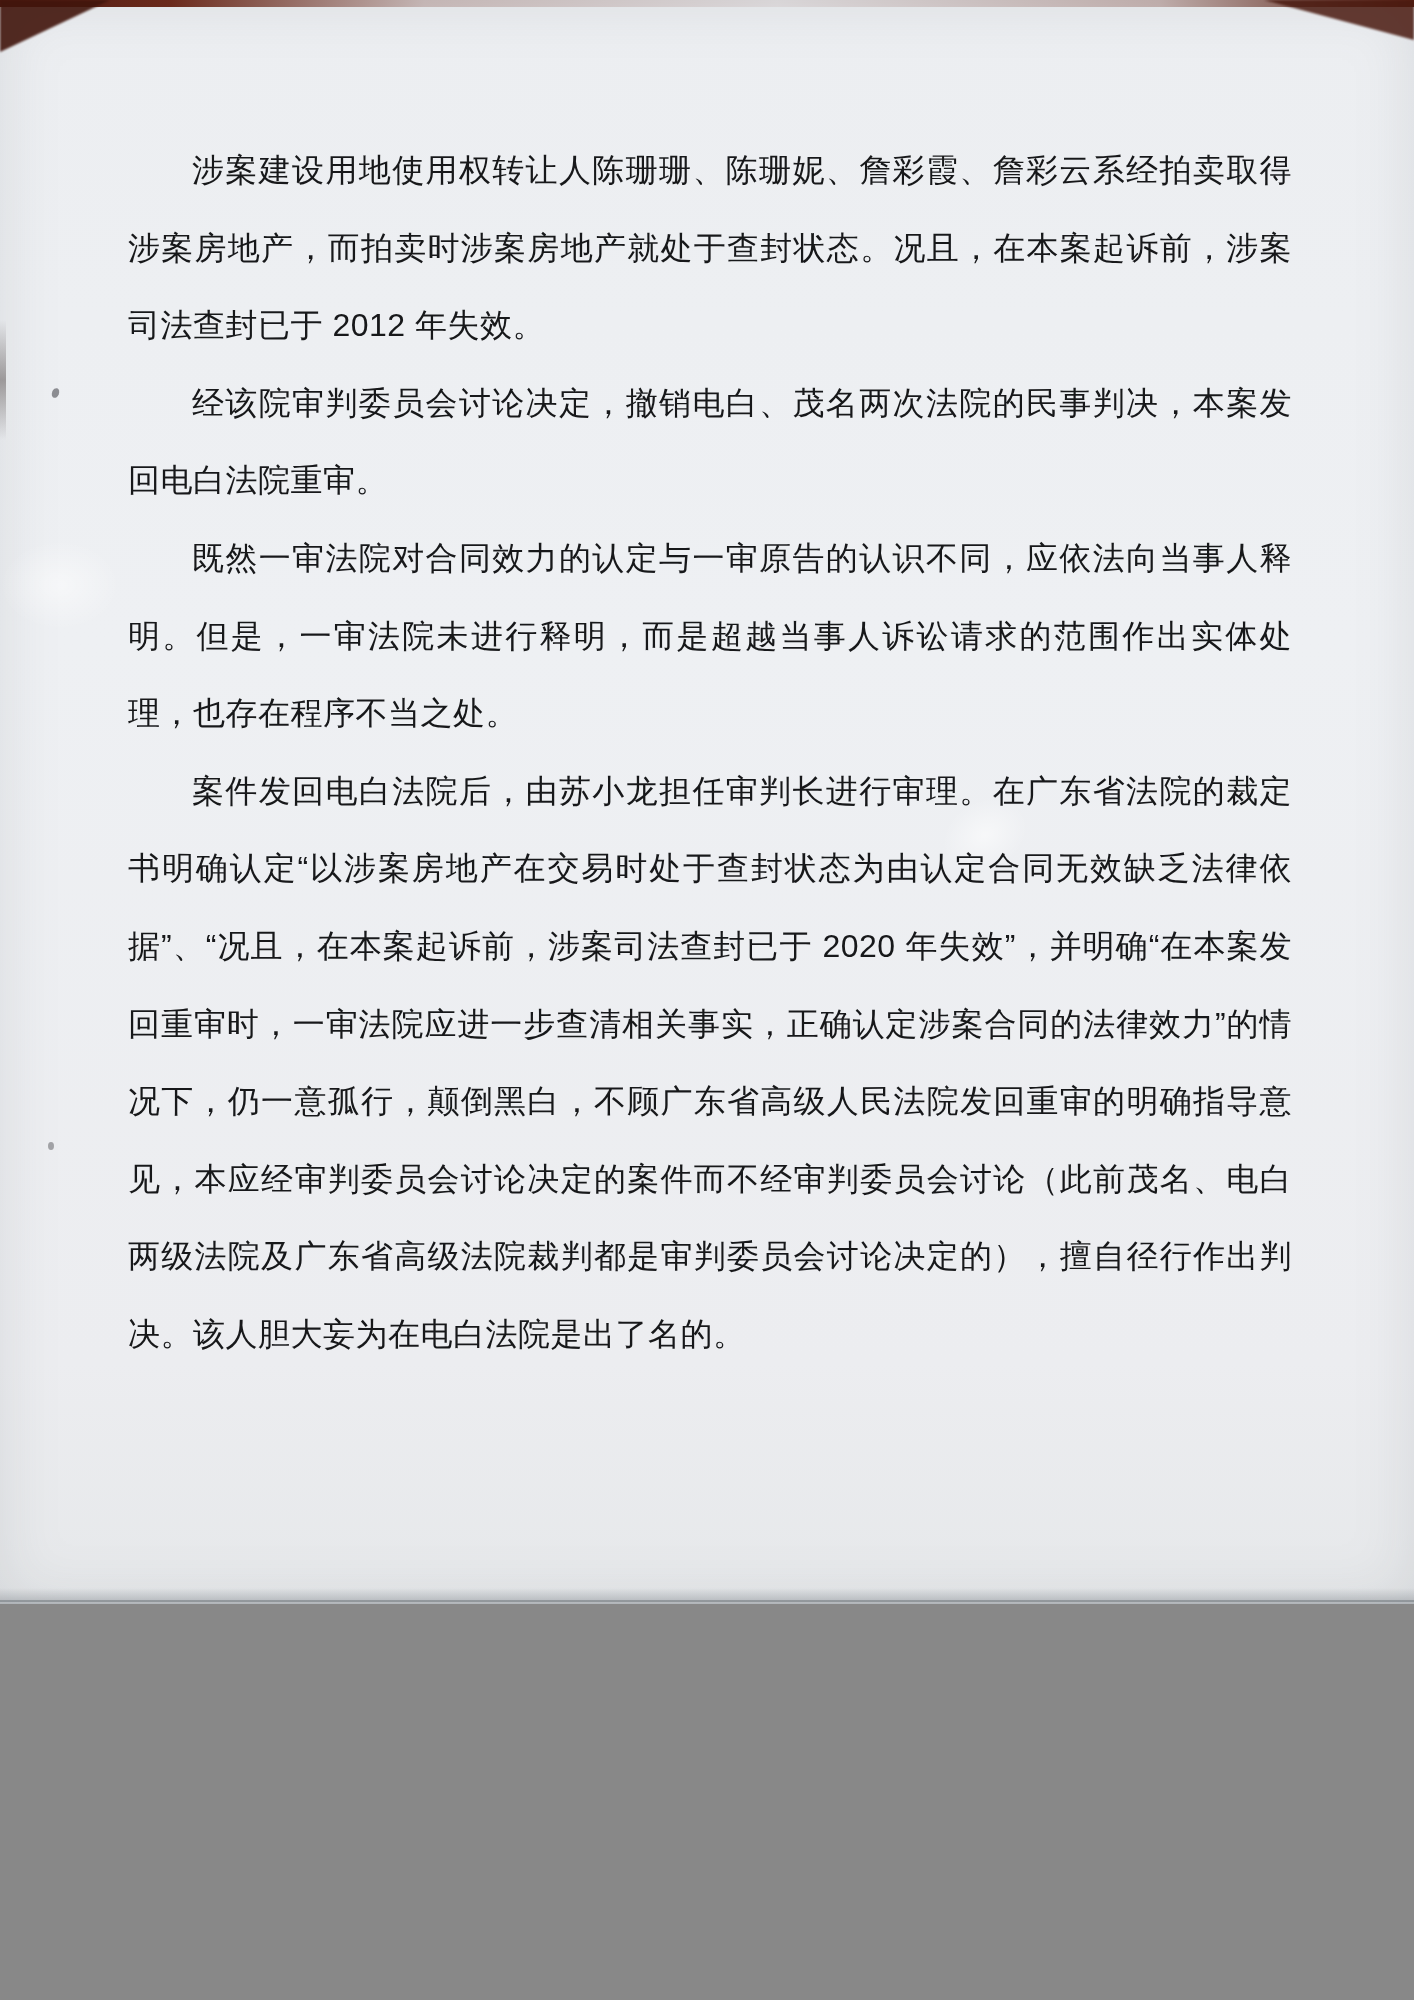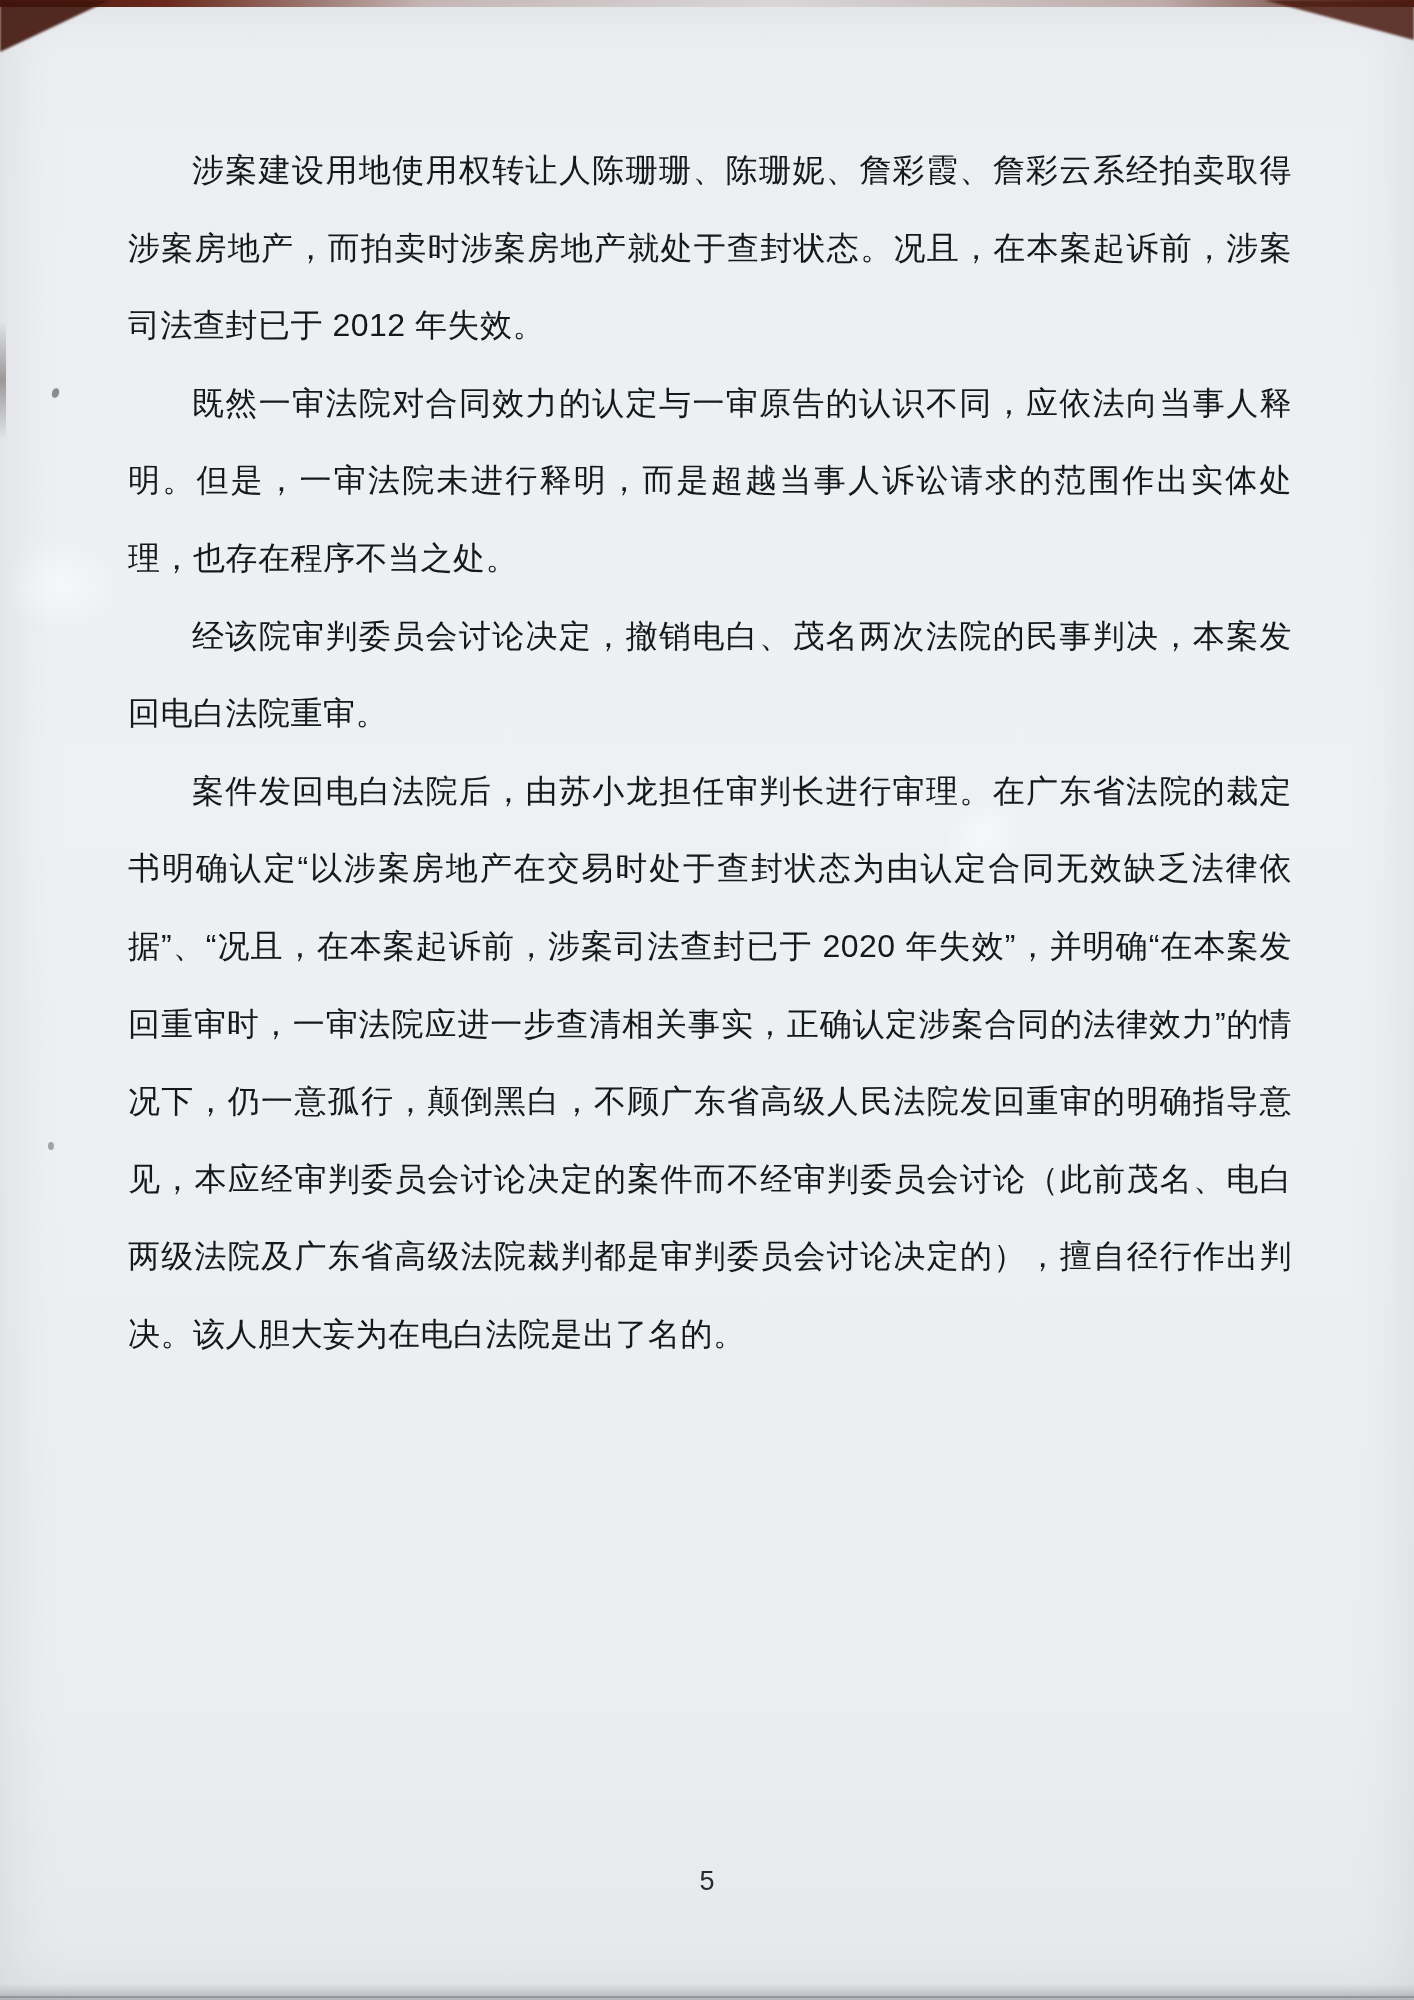--- a/index.html
+++ b/index.html
@@ -3,21 +3,21 @@
 <meta charset="utf-8">
 <style>
   html, body {
     margin: 0;
     padding: 0;
     background: #888;
   }
   .page {
     position: relative;
     width: 1414px;
-    height: 2000px;
+    height: 1604px;
     margin: 0 auto;
     background: #edeff2;
     background-image: linear-gradient(180deg, #eceef1 0%, #eef0f3 40%, #ecedf0 85%, #e6e8ea 100%);
     overflow: hidden;
     font-family: "Liberation Sans", sans-serif;
     box-shadow: inset 0 0 60px rgba(120,125,135,0.18);
   }
   
   .art { position: absolute; pointer-events: none; }
   .top-edge {
@@ -114,23 +114,23 @@
   <div class="art crease-1"></div>
   <div class="art crease-2"></div>
   <div class="art bottom-edge"></div>
   <div class="art bottom-line"></div>
 
   <div class="body-text">
 
     <p>涉案建设用地使用权转让人陈珊珊、陈珊妮、詹彩霞、詹彩云系经拍卖取得涉案房地产，而拍卖时涉案房地产就处于查封状态。况且，在本案起诉前，涉案司法查封已于 2012 年失效。</p>
 
 
+    <p>经该院审判委员会讨论决定，撤销电白、茂名两次法院的民事判决，本案发回电白法院重审。</p>
+
     <p>既然一审法院对合同效力的认定与一审原告的认识不同，应依法向当事人释明。但是，一审法院未进行释明，而是超越当事人诉讼请求的范围作出实体处理，也存在程序不当之处。</p>
-
-    <p>经该院审判委员会讨论决定，撤销电白、茂名两次法院的民事判决，本案发回电白法院重审。</p>
 
 
     <p>案件发回电白法院后，由苏小龙担任审判长进行审理。在广东省法院的裁定书明确认定“以涉案房地产在交易时处于查封状态为由认定合同无效缺乏法律依据”、“况且，在本案起诉前，涉案司法查封已于 2020 年失效”，并明确“在本案发回重审时，一审法院应进一步查清相关事实，正确认定涉案合同的法律效力”的情况下，仍一意孤行，颠倒黑白，不顾广东省高级人民法院发回重审的明确指导意见，本应经审判委员会讨论决定的案件而不经审判委员会讨论（此前茂名、电白两级法院及广东省高级法院裁判都是审判委员会讨论决定的），擅自径行作出判决。该人胆大妄为在电白法院是出了名的。</p>
 
 
   </div>
 
   <div class="page-number">5</div>
 
 </div>

